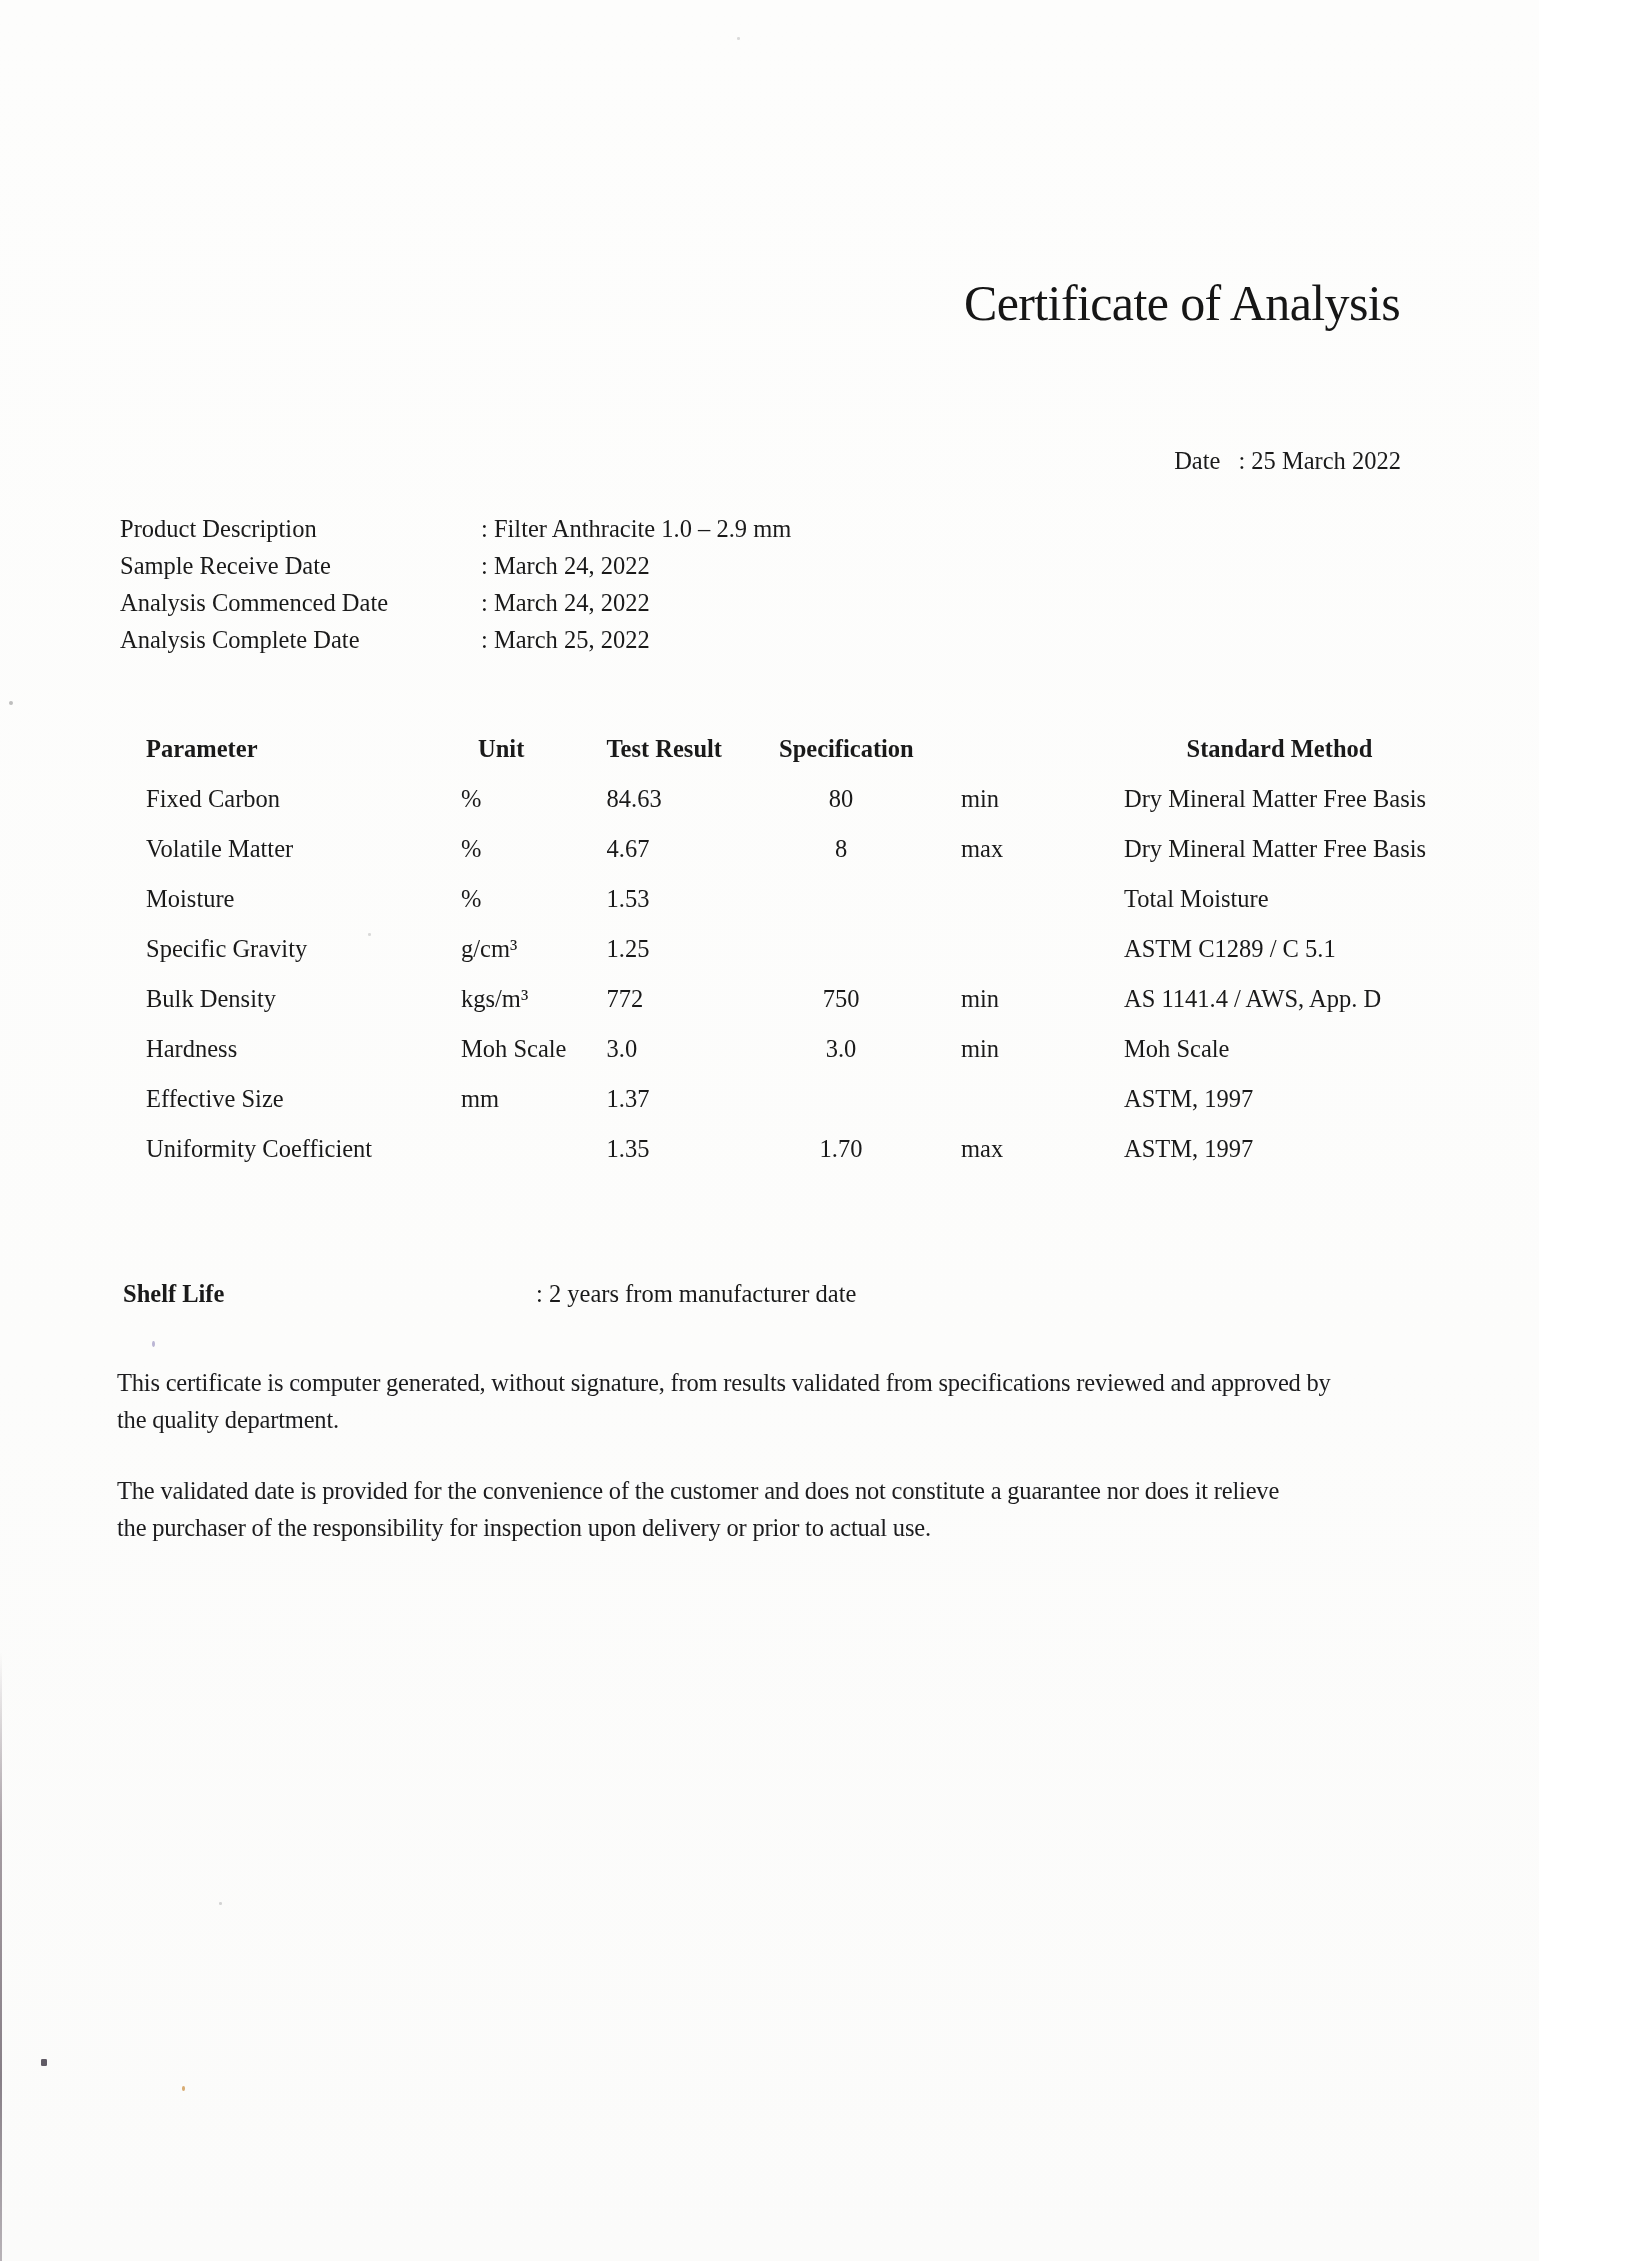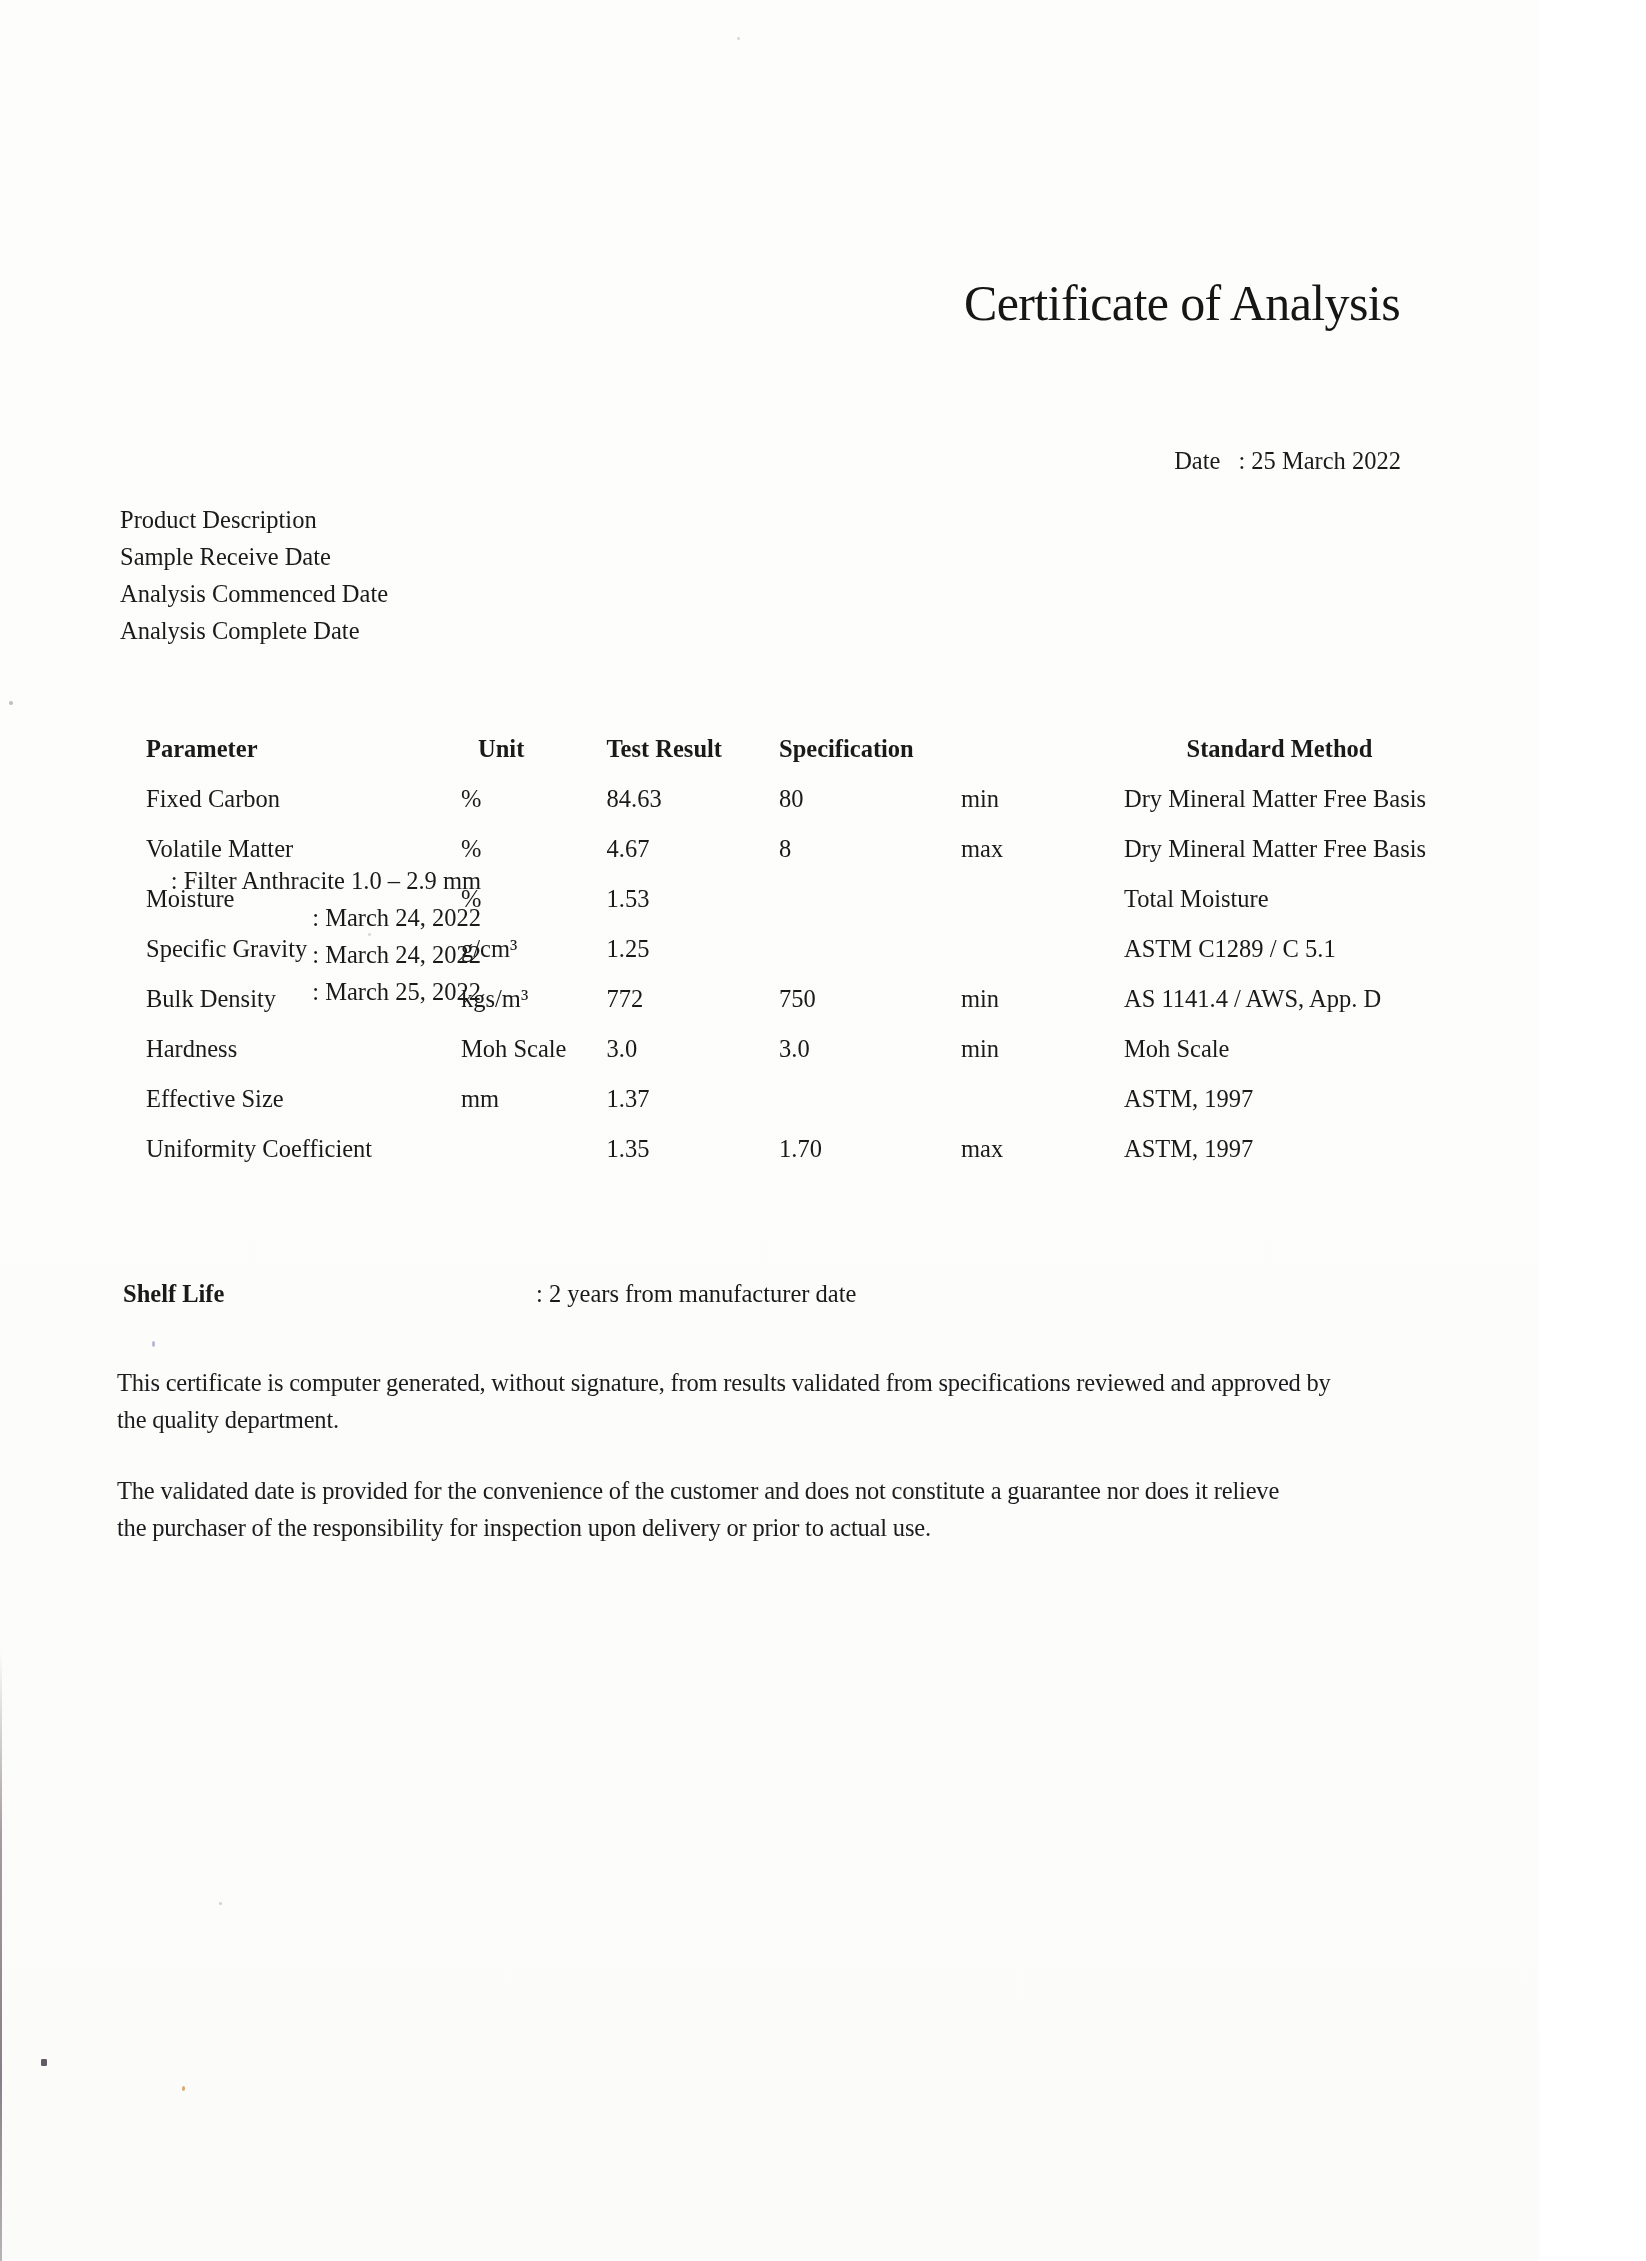--- a/index.html
+++ b/index.html
@@ -41,42 +41,41 @@
   .info {
     position: absolute;
     left: 120px;
     top: 506px;
     font-size: 24.5px;
   }
   .info-row {
     display: flex;
     align-items: flex-end;
     height: 37px;
-    flex-direction: column;
   }
   .info-label { width: 361px; flex: 0 0 361px; }
   .info-value { white-space: nowrap; }
 
   
   .tbl {
     position: absolute;
     left: 120px;
     top: 724px;
     width: 1413px;
     font-size: 24.5px;
     display: grid;
     grid-template-columns: 332px 148px 155px 148px 123px 1fr;
     grid-auto-rows: 50px;
     align-items: center;
   }
   .th { font-weight: 700; }
   .c1 { padding-left: 26px; white-space: nowrap; }
   .c2 { padding-left: 9px; white-space: nowrap; }
   .c3 { padding-left: 6.5px; white-space: nowrap; }
-  .c4 { white-space: nowrap; margin-left: 24px; }
+  .c4 { text-align: center; white-space: nowrap; margin-left: 24px; }
   .c5 { padding-left: 58px; white-space: nowrap; }
   .c6 { padding-left: 98px; white-space: nowrap; }
   .h2 { padding-left: 26px; }
   .h6 { padding-left: 0; text-align: center; }
 
   
   .shelf {
     position: absolute;
     left: 123px;
     top: 1231px;

